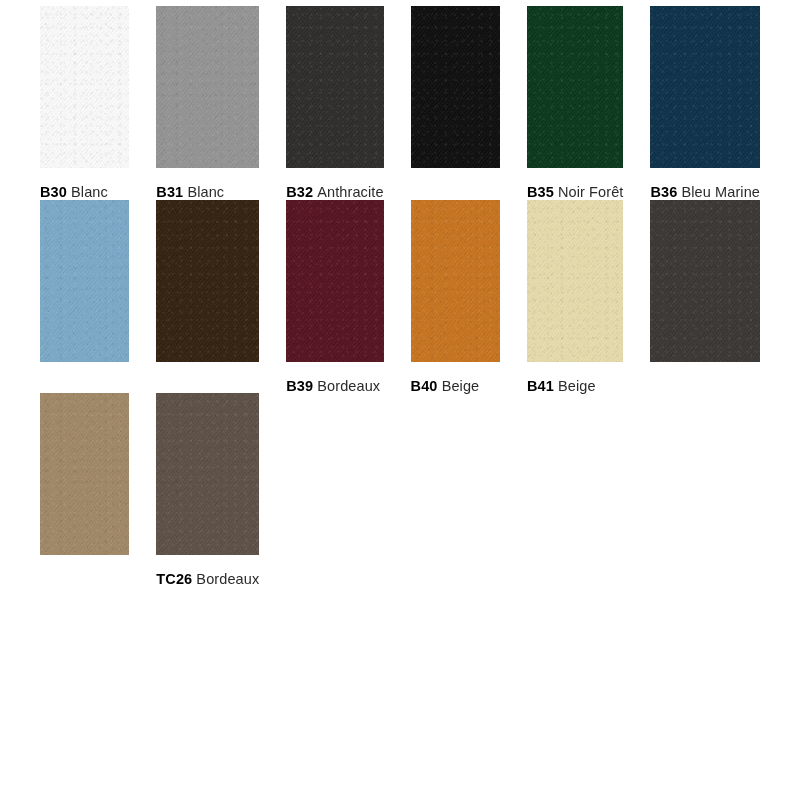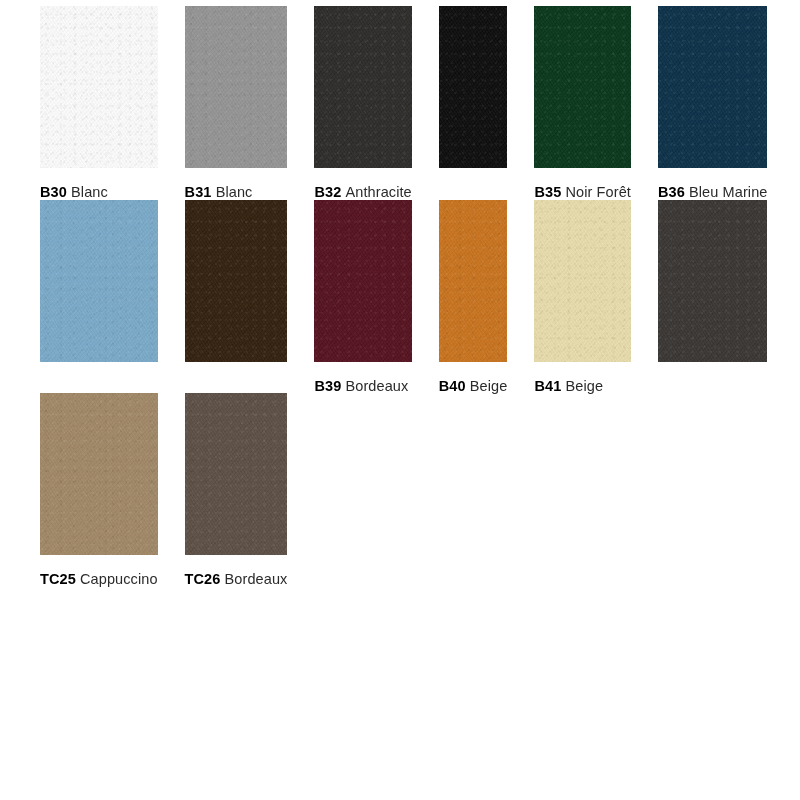--- a/index.html
+++ b/index.html
@@ -135,19 +135,18 @@
     </div>
     <div class="swatch-cell">
       <div class="swatch-chip light-chip" style="background-color: rgb(231, 220, 171);"></div>
       <div class="swatch-label"><span class="swatch-code">B41</span>&nbsp;<span class="swatch-name">Beige</span></div>
     </div>
     <div class="swatch-cell">
       <div class="swatch-chip" style="background-color: rgb(57, 54, 52);"></div>
     </div>
     <div class="swatch-cell">
       <div class="swatch-chip" style="background-color: rgb(160, 136, 102);"></div>
-      <div class="swatch-label"><span class="swatch-code">TC25</span>&nbsp;<span class="swatch-name">Cappuccino</span></div>
     </div>
     <div class="swatch-cell">
       <div class="swatch-chip" style="background-color: rgb(93, 80, 70);"></div>
       <div class="swatch-label"><span class="swatch-code">TC26</span>&nbsp;<span class="swatch-name">Bordeaux</span></div>
     </div>
   </div>
 
 </body></html>

